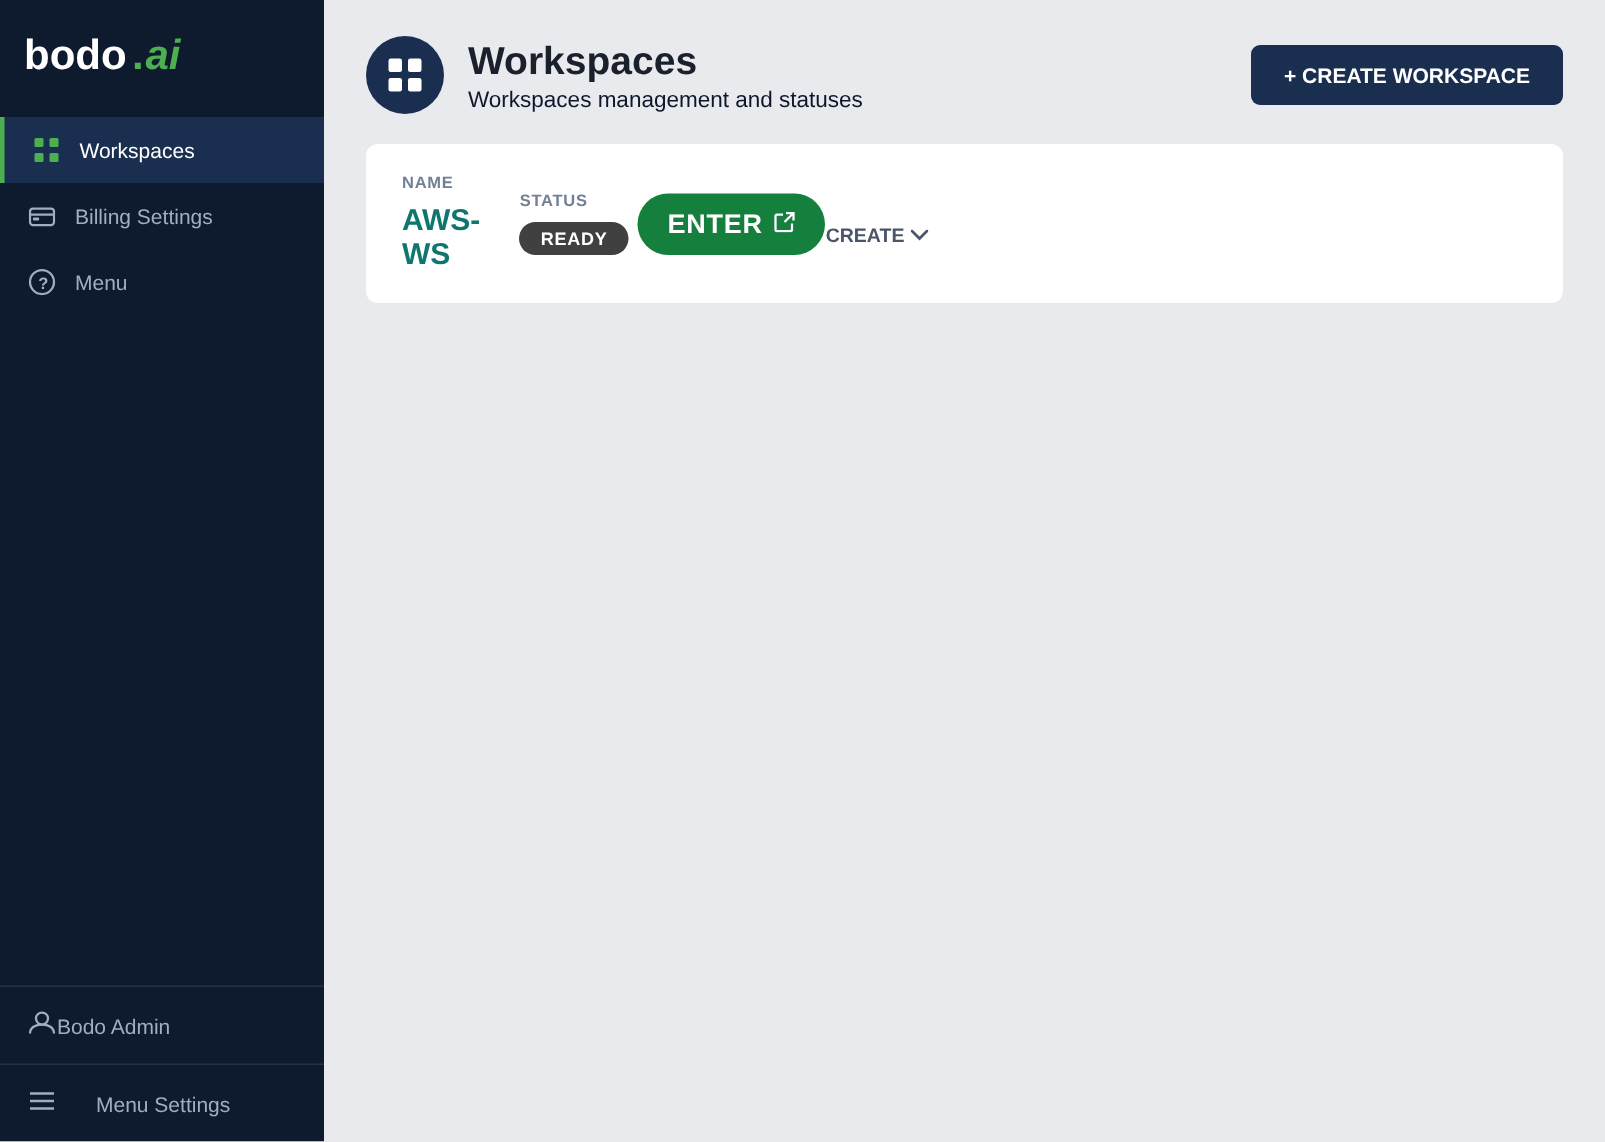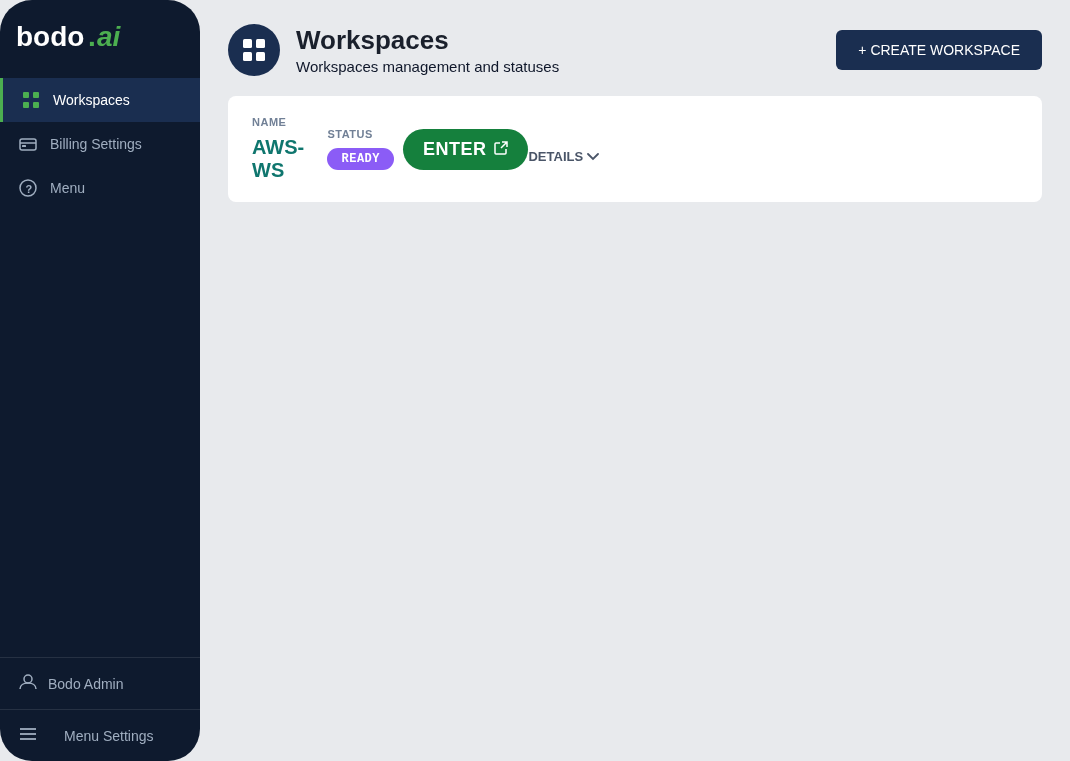--- a/index.html
+++ b/index.html
@@ -1,26 +1,25 @@
 <!DOCTYPE html>
 <html><head>
   <meta charset="utf-8">
   <style>
     * { margin: 0; padding: 0; box-sizing: border-box; }
     body { font-family: -apple-system, BlinkMacSystemFont, 'Segoe UI', sans-serif; display: flex; height: 761px; width: 1070px; overflow: hidden; background: #e8eaed; }
 
     
     #sidebar {
-      width: 200px;
+      width: 216px;
       background: #0e1a2e;
       display: flex;
       flex-direction: column;
       height: 100%;
       flex-shrink: 0;
-      border-radius: 32px;
     }
 
     #logo-area {
       padding: 18px 16px 18px 16px;
       display: flex;
       align-items: center;
     }
 
     nav {
       flex: 1;
@@ -59,21 +58,20 @@
     }
 
     .sidebar-bottom {
       border-top: 1px solid rgba(255,255,255,0.1);
       padding: 0;
     }
 
     .sidebar-user {
       display: flex;
       align-items: center;
-      gap: 10px;
       padding: 14px 18px;
       color: #a0aec0;
       font-size: 14px;
       border-bottom: 1px solid rgba(255,255,255,0.1);
     }
 
     .sidebar-menu-settings {
       display: flex;
       align-items: center;
       gap: 26px;
@@ -132,21 +130,21 @@
       margin-top: 2px;
     }
 
     .create-btn {
       background: #1a2e50;
       color: white;
       border: none;
       padding: 12px 22px;
       border-radius: 6px;
       font-size: 14px;
-      font-weight: 400;
+      font-weight: 700;
       cursor: pointer;
       display: flex;
       align-items: center;
       gap: 6px;
     }
 
     
     .content-area {
       padding: 0 28px 28px 28px;
     }
@@ -190,28 +188,27 @@
     }
 
     .workspace-name {
       font-size: 20px;
       font-weight: 700;
       color: #0f766e;
     }
 
     .status-badge {
       display: inline-block;
-      background: #8b5cf6;
+      background: #404040;
       color: white;
       font-size: 12px;
       font-weight: 700;
       padding: 4px 14px;
       border-radius: 20px;
       letter-spacing: 0.5px;
-      font-family: Liberation Mono, monospace;
     }
 
     .enter-btn {
       background: #15803d;
       color: white;
       border: none;
       padding: 10px 20px;
       border-radius: 22px;
       font-size: 18px;
       font-weight: 700;
@@ -362,21 +359,21 @@
               <svg width="14" height="14" viewBox="0 0 14 14" fill="none">
                 <path d="M6 2H2a1 1 0 00-1 1v9a1 1 0 001 1h9a1 1 0 001-1V8" stroke="white" stroke-width="1.5" fill="none"></path>
                 <path d="M8 1h5v5M13 1L7 7" stroke="white" stroke-width="1.5"></path>
               </svg>
             </span>
           </button>
         </div>
       </div>
       <div class="details-row">
         <button class="details-btn">
-          <span>DETAILS</span>
+          <span>CREATE</span>
           <span>
             <svg width="12" height="8" viewBox="0 0 12 8" fill="none">
               <path d="M1 1l5 5 5-5" stroke="#4a5568" stroke-width="1.8" stroke-linecap="round"></path>
             </svg>
           </span>
         </button>
       </div>
     </div>
   </div>
 </div>

